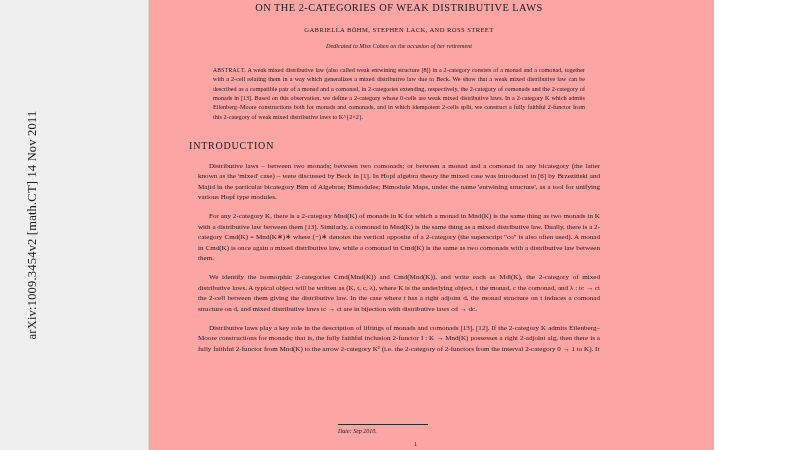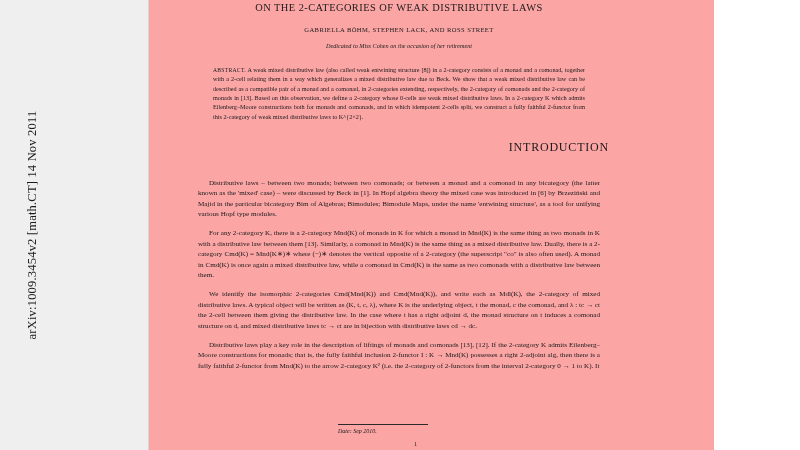--- a/index.html
+++ b/index.html
@@ -107,24 +107,24 @@
     text-align: justify;
   }
   .abstract .abs-label {
     font-variant: small-caps;
     text-transform: uppercase;
     font-size: 5.6px;
     letter-spacing: 0.3px;
   }
 
   .section-head {
-    text-align: right;
+    text-align: left;
     margin-top: 19px;
-    margin-bottom: 23px;
-    font-size: 12px;
+    margin-bottom: 10px;
+    font-size: 10px;
     letter-spacing: 0.8px;
     text-transform: uppercase;
   }
 
   .body-text p {
     margin: 9px;
     font-size: 7.1px;
     line-height: 1.465;
     text-align: justify;
     text-indent: 11px;

